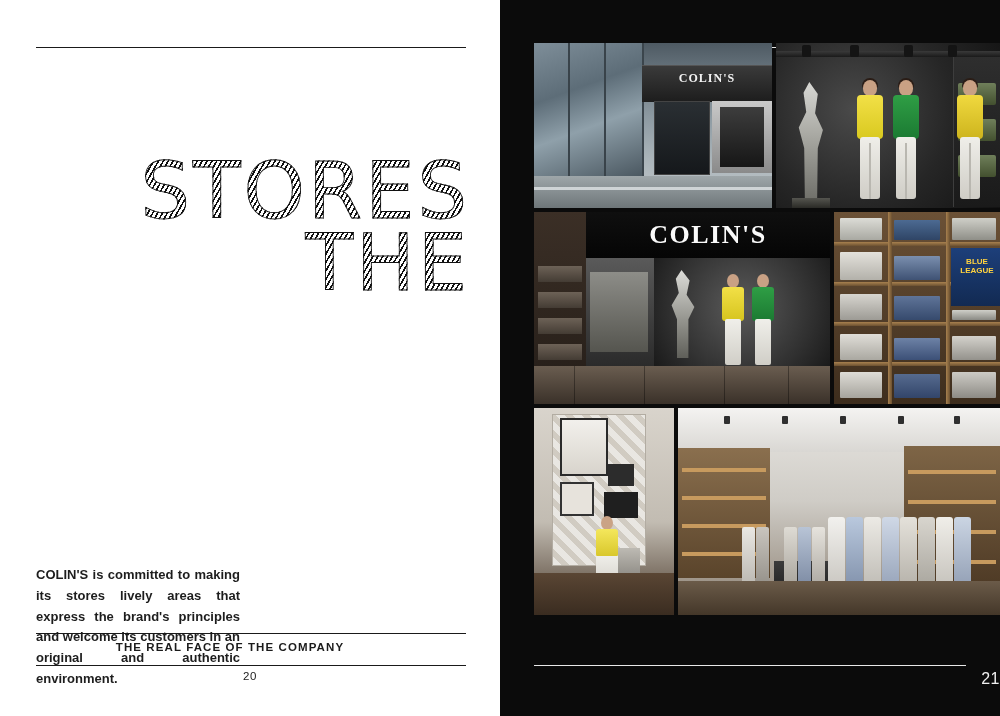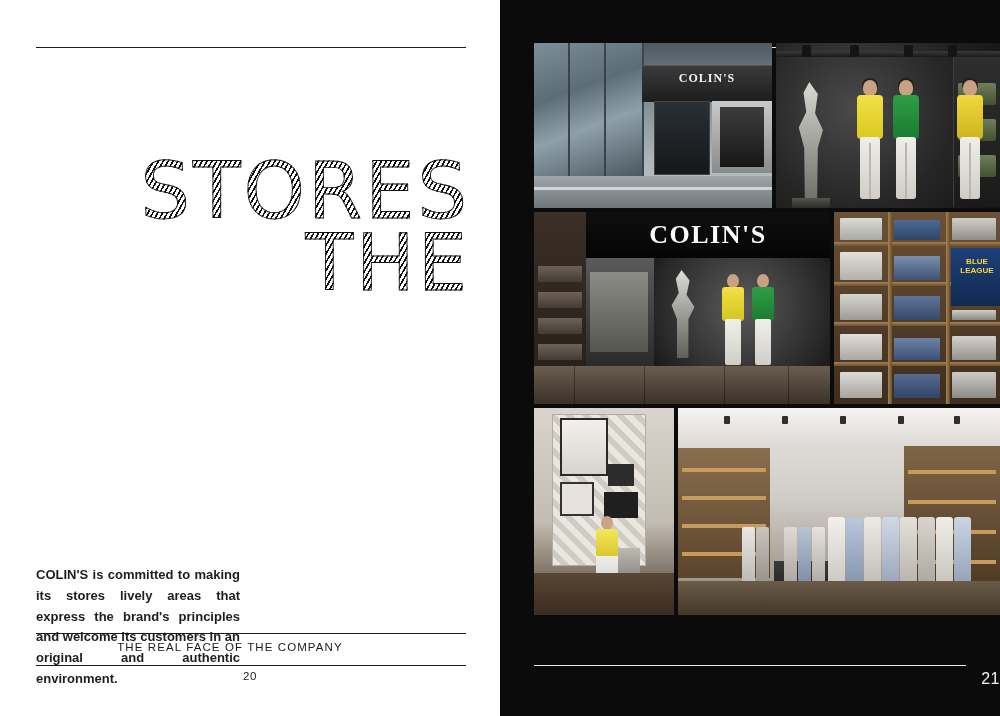--- a/index.html
+++ b/index.html
@@ -106,20 +106,21 @@
   }
   .footer-caption {
     position: absolute;
     left: 0;
     top: 641px;
     width: 460px;
     text-align: center;
     font-size: 11.5px;
     letter-spacing: 1.1px;
     color: #1b1b1b;
+    font-weight: bold;
   }
   .folio-left {
     position: absolute;
     left: 0;
     top: 670px;
     width: 500px;
     text-align: center;
     font-size: 11.5px;
     color: #1b1b1b;
     letter-spacing: 0.5px;

